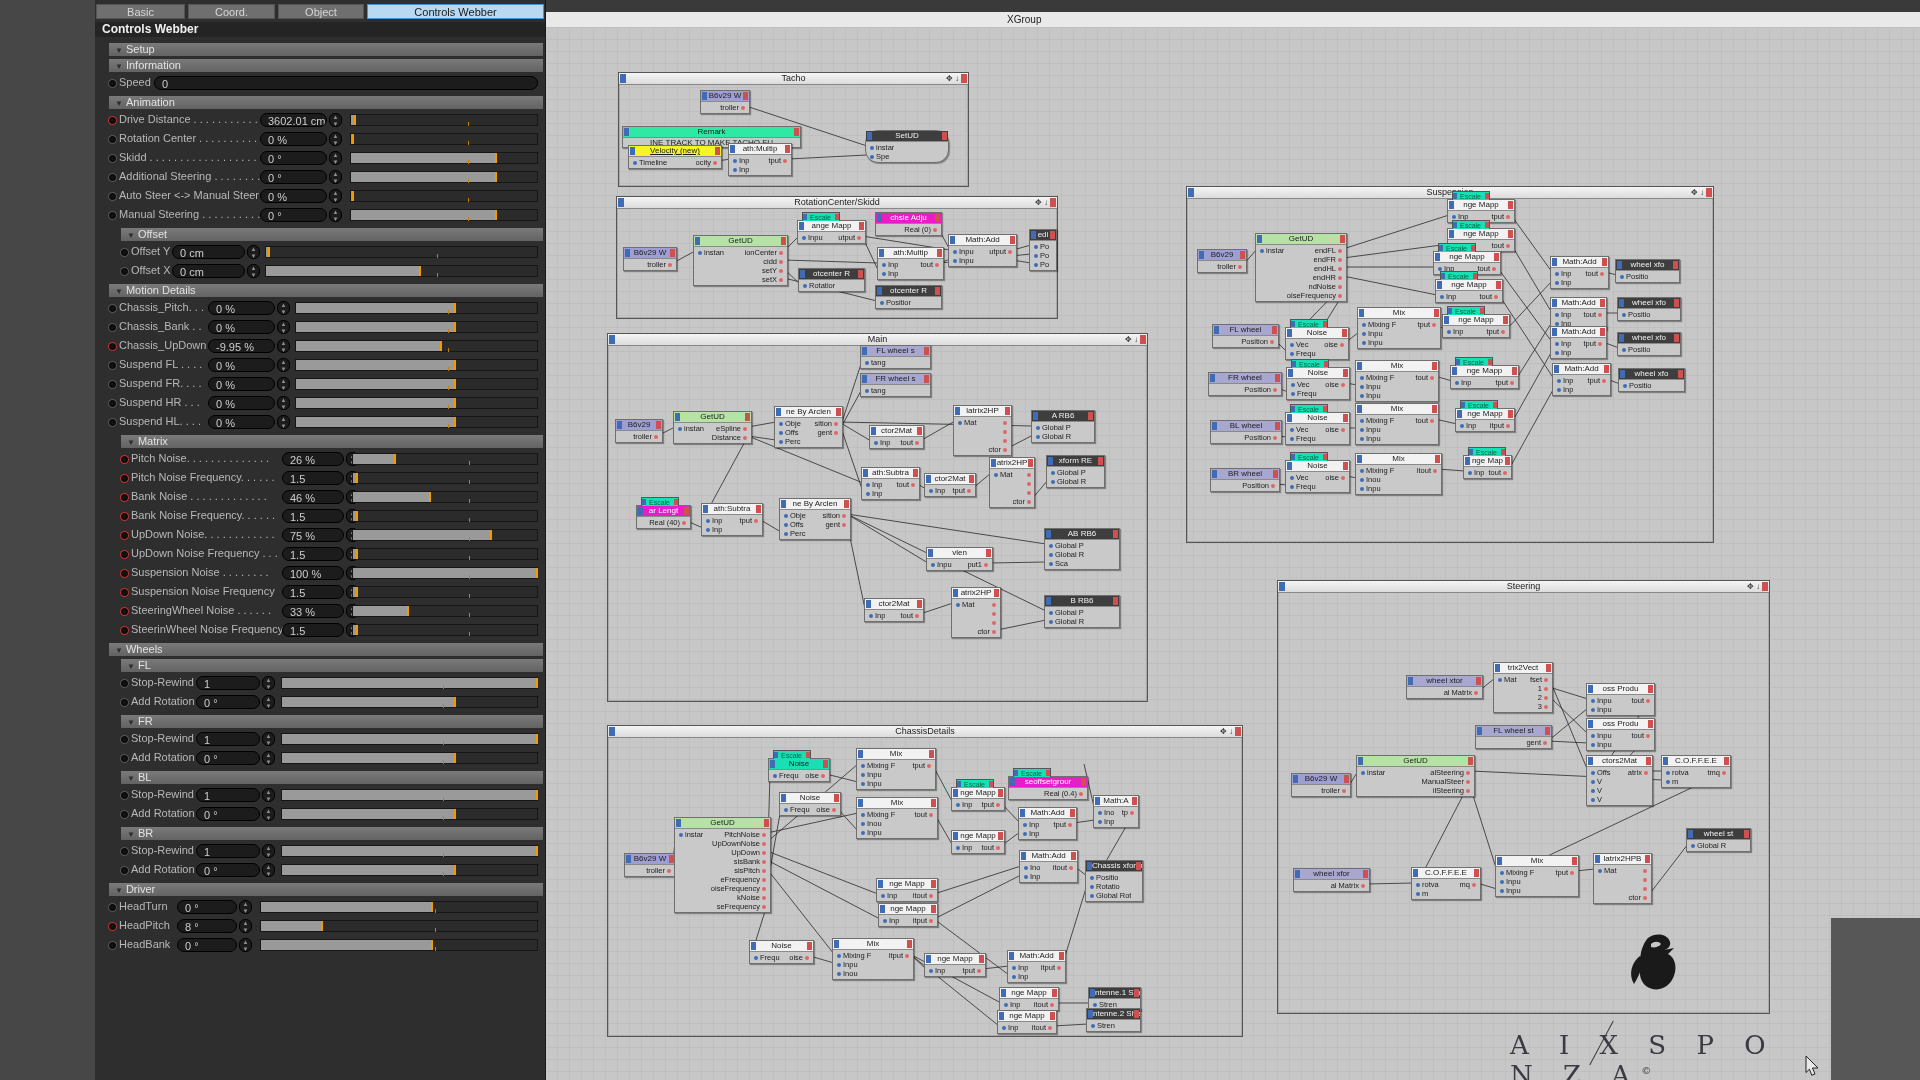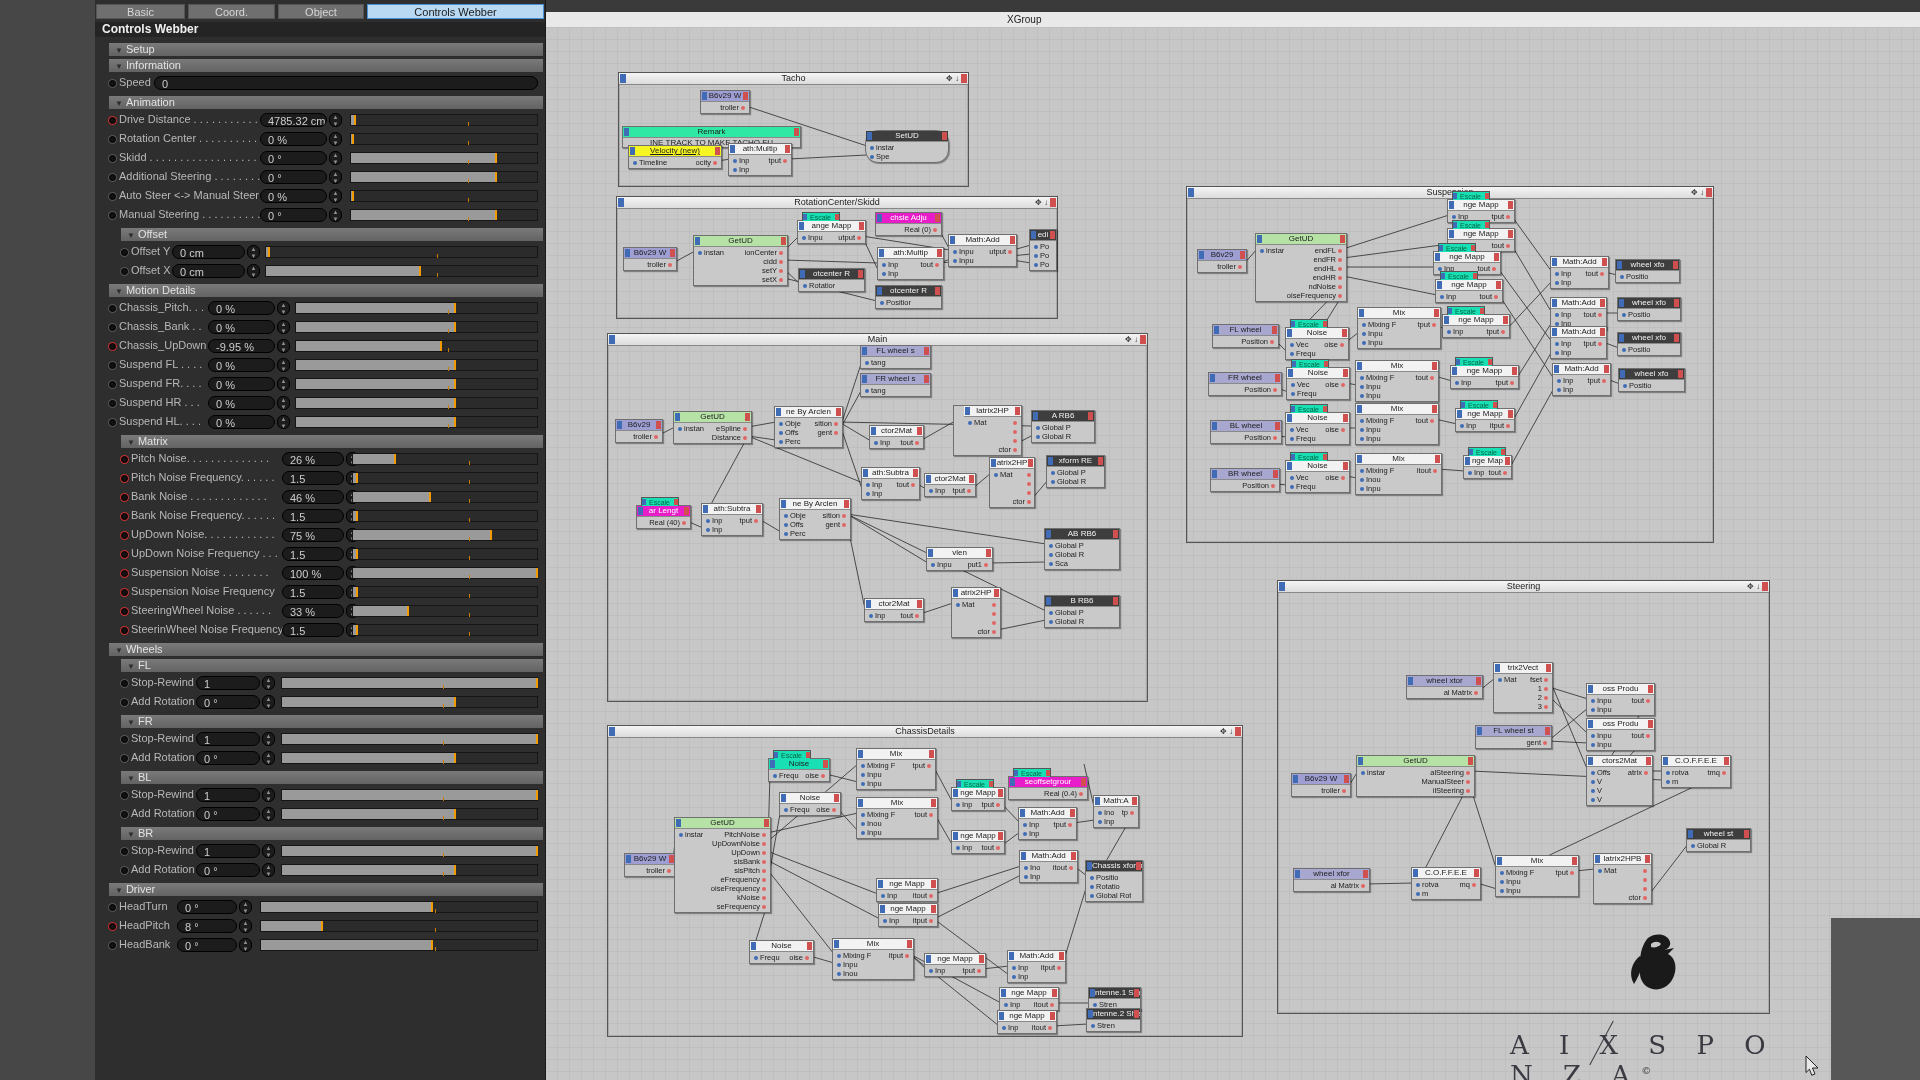--- a/index.html
+++ b/index.html
@@ -235,21 +235,21 @@
         <div class="bhead"><span class="tri">▼</span><span>Information</span></div>
         <div class="prow">
           <span class="pdot" style="left: 14px;"></span>
           <span class="plabel" style="left: 24px;">Speed</span>
           <div class="pbox" style="left: 59px; width: 384px;">0</div>
         </div>
         <div class="bhead"><span class="tri">▼</span><span>Animation</span></div>
         <div class="prow">
           <span class="pdot red" style="left: 14px;"></span>
           <span class="plabel" style="left: 24px;">Drive Distance . . . . . . . . . . .</span>
-          <div class="pbox" style="left: 165px; width: 67px;">4785.32 cm</div>
+          <div class="pbox" style="left: 165px; width: 67px;">3602.01 cm</div>
           <div class="pstep" style="left: 234px;">▲<br>▼</div>
           <div class="pslider" style="left: 255px; width: 188px;">
             <div class="pfill" style="width: 2%;"></div>
             <div class="pmark" style="left: calc(2% - 1px);"></div>
             <div class="ptick" style="left: 63%;"></div>
           </div>
         </div>
         <div class="prow">
           <span class="pdot" style="left: 14px;"></span>
           <span class="plabel" style="left: 24px;">Rotation Center . . . . . . . . . .</span>
@@ -882,21 +882,21 @@
       <div class="nhead h-math">ctor2Mat<div class="nsq b"></div><div class="nsq r"></div></div>
       <div class="nio">
         <div class="ncol in">
           <div class="nport"><span class="ndot in"></span>Inp</div>
         </div>
         <div class="ncol out">
           <div class="nport">tout<span class="ndot out"></span></div>
         </div>
       </div>
     </div>
-    <div class="node" style="left: 953px; top: 405px; width: 57px; padding-left: 10px;">
+    <div class="node" style="left: 953px; top: 405px; width: 57px;">
       <div class="nhead h-math">latrix2HP<div class="nsq b"></div><div class="nsq r"></div></div>
       <div class="nio">
         <div class="ncol in">
           <div class="nport"><span class="ndot in"></span>Mat</div>
         </div>
         <div class="ncol out">
           <div class="nport"><span class="ndot out"></span></div>
           <div class="nport"><span class="ndot out"></span></div>
           <div class="nport"><span class="ndot out"></span></div>
           <div class="nport">ctor<span class="ndot out"></span></div>

